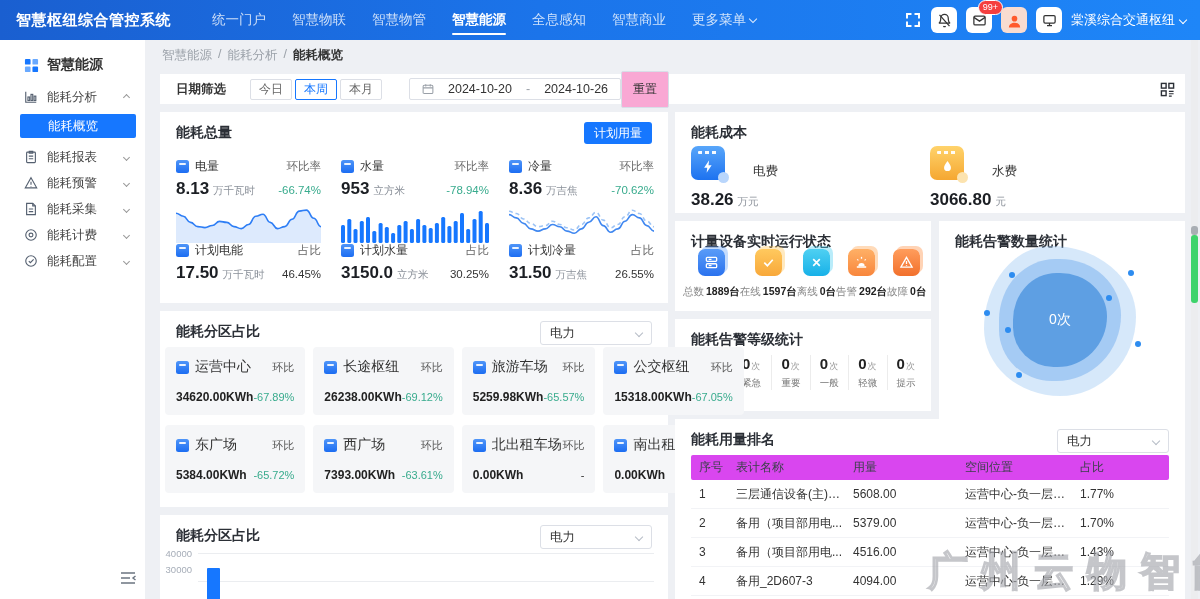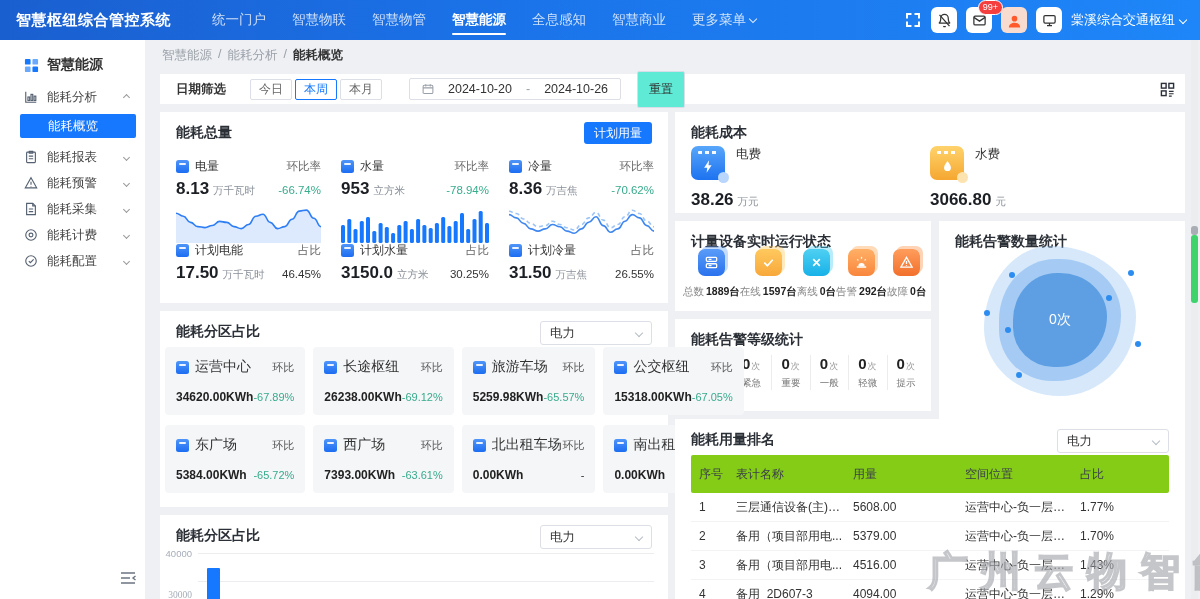--- a/index.html
+++ b/index.html
@@ -42,21 +42,21 @@
 .ptitle{position:absolute;left:16px;top:12px;font-size:14px;font-weight:bold;color:#2b2f36;white-space:nowrap}
 .select{position:absolute;right:16px;top:10px;width:112px;height:24px;border:1px solid #dcdfe6;border-radius:3px;display:flex;align-items:center;padding:0 9px;font-size:12.5px;color:#333;cursor:pointer;background:#fff}
 .select .chev{margin-left:auto;border-color:#b6bcc6}
 
 #filterbar{left:160px;top:74px;width:1025px;height:30px;display:flex;align-items:center;padding:0 10px 0 16px}
 .flabel{font-size:12.5px;font-weight:bold;color:#333;margin-right:24px;white-space:nowrap}
 .seg{height:21px;border:1px solid #dcdfe6;border-radius:2px;background:#fff;font-size:12px;color:#666;padding:0 8px;line-height:19px;margin-right:3px;cursor:pointer;white-space:nowrap}
 .seg.active{border-color:#1677ff;color:#1677ff}
 .daterange{height:22px;border:1px solid #dcdfe6;border-radius:2px;background:#fff;display:flex;align-items:center;margin-left:24px;padding:0 12px;font-size:12.5px;color:#333;gap:14px;cursor:pointer}
 .daterange svg{width:12px;height:12px}
-.resetbtn{height:37px;border:1px solid #d8dee8;border-radius:2px;background:#5eead4;font-size:12px;color:#333;padding:0 11px;line-height:20px;margin-left:16px;cursor:pointer;white-space:nowrap}
+.resetbtn{height:37px;border:1px solid #d8dee8;border-radius:2px;background:#f9a8d4;font-size:12px;color:#333;padding:0 11px;line-height:20px;margin-left:0;cursor:pointer;white-space:nowrap}
 .gridicon{margin-left:auto;width:15px;height:15px;cursor:pointer}
 
 #p-total{left:160px;top:112px;width:508px;height:191px}
 .planbtn{position:absolute;right:16px;top:10px;height:22px;background:#1677ff;color:#fff;border:none;border-radius:3px;font-size:12px;padding:0 10px;cursor:pointer;white-space:nowrap}
 .kgrid{position:absolute;left:16px;right:14px;display:grid;grid-template-columns:1fr 1.02fr 1fr;column-gap:20px}
 .kgrid.r1{top:46px}
 .kgrid.r2{top:130px}
 .khead{display:flex;align-items:center;height:16px}
 .micon{width:13px;height:13px;border-radius:2.5px;background:linear-gradient(180deg,#4f95f8,#1c6df2);margin-right:6px;position:relative;flex:none}
 .micon::after{content:"";position:absolute;left:3px;top:3px;right:3px;height:2px;background:rgba(255,255,255,.9);border-radius:1px}
@@ -72,21 +72,21 @@
 #p-cost{left:675px;top:112px;width:510px;height:101px}
 .costgrid{position:absolute;left:16px;right:16px;top:34px;display:grid;grid-template-columns:1fr 1fr}
 .costicon{width:34px;height:34px;border-radius:7px;position:relative;display:flex;align-items:center;justify-content:center}
 .costicon.elec{background:linear-gradient(180deg,#58a6fa,#1d72f0)}
 .costicon.water{background:linear-gradient(180deg,#ffd36b,#f5a731)}
 .costicon::before{content:"";position:absolute;top:5px;left:7px;right:7px;height:3px;background:repeating-linear-gradient(90deg,#fff 0 4px,transparent 4px 7px);border-radius:1px;opacity:.95}
 .costicon::after{content:"";position:absolute;right:-4px;bottom:-3px;width:11px;height:11px;border-radius:50%;}
 .costicon.elec::after{background:#b9d6fc}
 .costicon.water::after{background:#fce3af}
 .costicon svg{width:15px;height:15px;margin-top:6px}
-.costhead{display:flex;align-items:flex-start;gap:11px}
+.costhead{display:flex;align-items:flex-end;gap:28px}
 .costname{font-size:12.5px;color:#333}
 .costval{margin-top:10px;display:flex;align-items:baseline}
 .costval b{font-size:17px;color:#1c1f24}
 
 #p-device{left:675px;top:221px;width:256px;height:90px}
 .devgrid{position:absolute;left:8px;right:8px;top:28px;display:grid;grid-template-columns:repeat(5,1fr)}
 .devitem{display:flex;flex-direction:column;align-items:center;cursor:default}
 .devicon{width:27px;height:27px;border-radius:7px;display:flex;align-items:center;justify-content:center}
 .devicon svg{width:15px;height:15px}
 .d-total{background:linear-gradient(180deg,#5a9cf8,#2a72ee);box-shadow:3px -3px 0 0 rgba(90,156,248,.35)}
@@ -122,21 +122,21 @@
 .zc-name{font-size:14px;color:#333;white-space:nowrap}
 .zc-rl{margin-left:auto;font-size:11px;color:#555;white-space:nowrap}
 .zc-v{display:flex;align-items:baseline}
 .zc-val{font-size:12px;font-weight:bold;color:#222;white-space:nowrap}
 .zc-ratio{margin-left:auto;font-size:11px;color:#38ab8d}
 .zc-ratio.dash{color:#333}
 
 #p-rank{left:675px;top:419px;width:510px;height:180px;overflow:hidden}
 .rtable{position:absolute;left:16px;right:16px;top:36px}
 .rrow{display:grid;grid-template-columns:37px 117px 112px 115px 1fr;align-items:center}
-.rhead{background:#84cc16;height:38px;border-radius:2px}
+.rhead{background:#d946ef;height:25px;border-radius:2px}
 .rhead span{font-size:12px;color:#3b404a;padding-left:8px;white-space:nowrap}
 .rrow.data{height:29px;border-bottom:1px solid #f2f3f6}
 .rrow.data span{font-size:12px;color:#333;padding-left:8px;white-space:nowrap;overflow:hidden;text-overflow:ellipsis}
 
 #p-zchart{left:160px;top:515px;width:508px;height:84px;overflow:hidden}
 .zplot{position:absolute;left:0;top:0;right:0;bottom:-120px}
 .gline{position:absolute;left:38px;right:14px;height:1px;background:#ebedf0}
 .glabel{position:absolute;left:0;width:32px;text-align:right;font-size:9.5px;color:#a6adb8;transform:translateY(-50%)}
 .zbar{position:absolute;width:13px;height:200px;background:#1677ff;border-radius:1px}
 
@@ -697,21 +697,21 @@
 <section class="panel" id="p-zchart">
   <h2 class="ptitle">能耗分区占比</h2>
   <div class="select">
       <span>电力</span>
       <i class="chev"></i>
     </div>
   <div class="zplot" id="zchart-plot">
       <div class="gline" style="top: 38px;"></div>
       <div class="glabel" style="top: 38px;">40000</div>
       <div class="gline" style="top: 66px;"></div>
-      <div class="glabel" style="top: 80px; font-family: Liberation Serif, serif;">30000</div>
+      <div class="glabel" style="top: 54px;">30000</div>
       <div class="zbar" style="background: rgb(22, 119, 255); left: 47px; top: 53.064px;"></div>
     </div>
 </section>
 
 <div class="watermark">广州云物智能</div>
 <div class="sbtrack">
   <div class="sbcap"></div>
   <div class="sbthumb"></div>
 </div>
 

